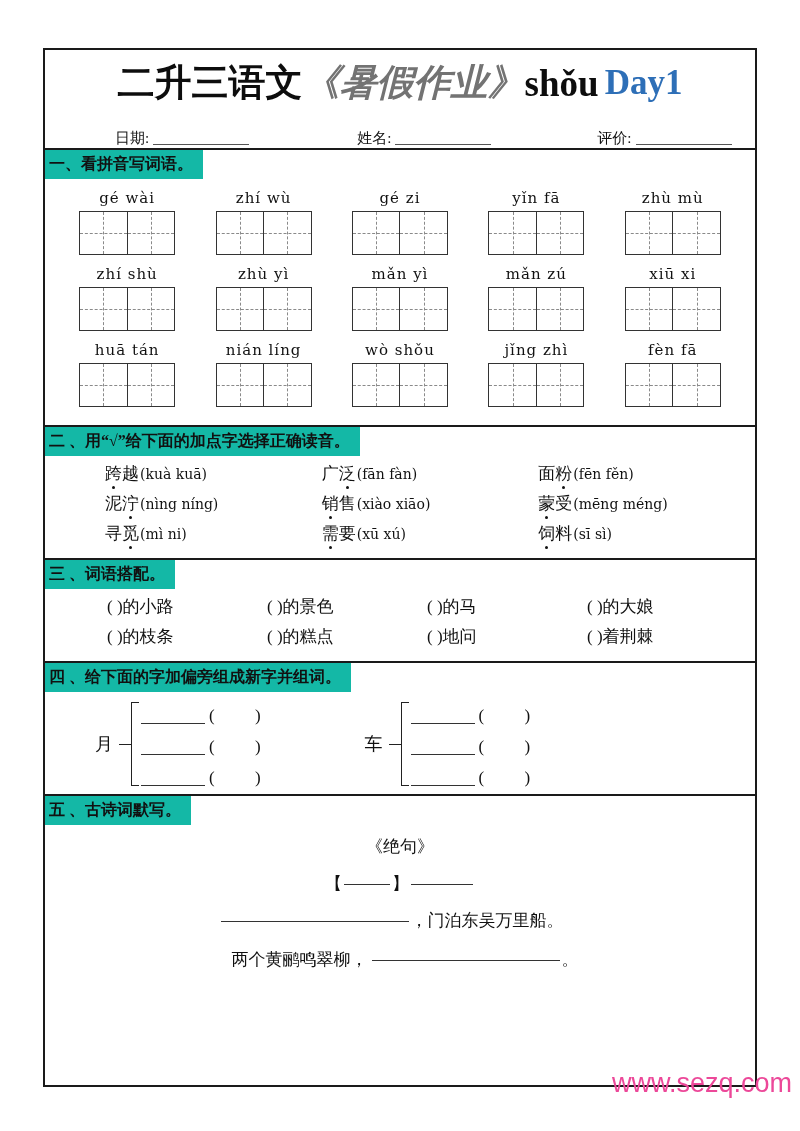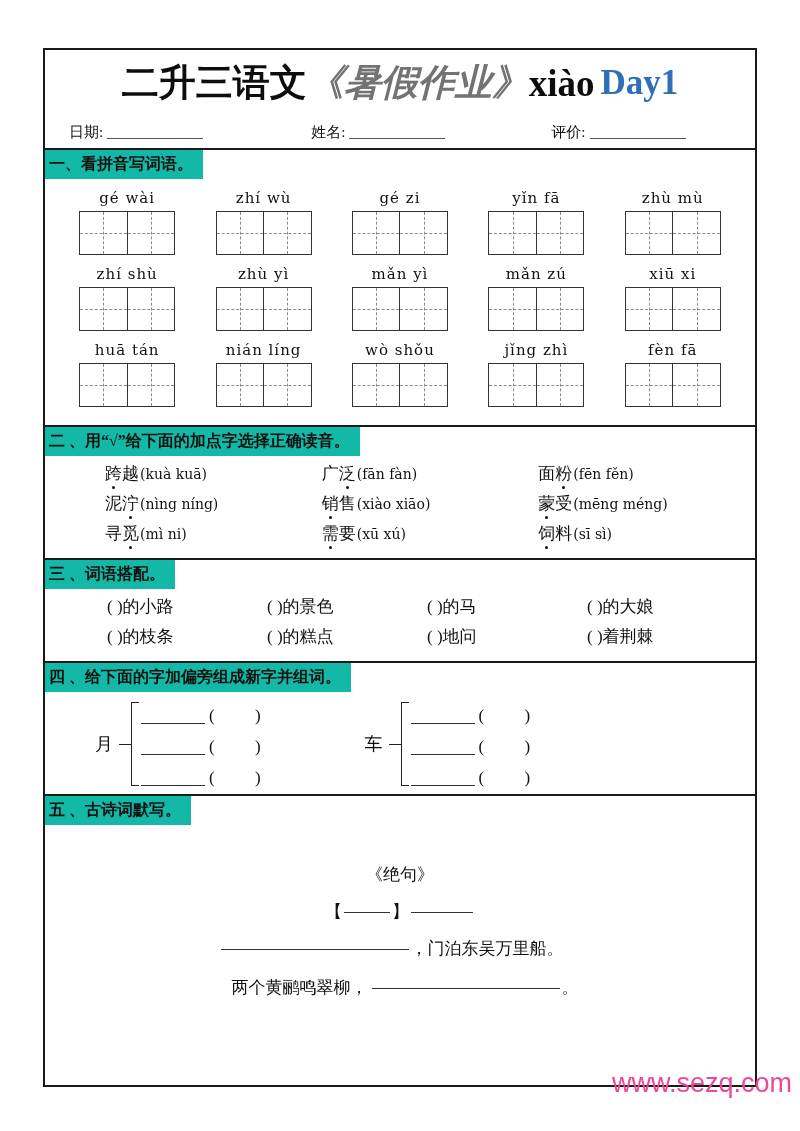--- a/index.html
+++ b/index.html
@@ -31,23 +31,23 @@
     font-weight:bold;
     letter-spacing:0px;
     font-family:"Liberation Serif","DejaVu Serif",serif;
   }
   .t-black{color:#0d0d0d;}
   .t-red{color:#737373;font-style:italic;}
   .t-blue{color:#2e6fb7;font-family:"Liberation Serif",serif;font-size:35px;padding-left:6px;}
 
   .meta-row{
     height:32px;
-    display:flex;align-items:center;
+    display:flex;align-items:flex-end;
     font-size:15px;color:#111;
-    padding-left:24px;
+    padding-left:70px;
     box-sizing:border-box;
   }
   .meta-item{display:flex;align-items:flex-end;}
   .meta-label{white-space:nowrap;}
   .meta-blank{
     display:inline-block;width:96px;height:1px;
     border-bottom:1.6px solid #555;
     margin-left:4px;margin-bottom:3px;
   }
   .sp1{width:108px;display:inline-block;}
@@ -143,21 +143,21 @@
   .s4-line{display:flex;align-items:flex-end;height:26px;}
   .s4-blank{
     display:inline-block;width:64px;height:1px;
     border-bottom:1.7px solid #333;margin-bottom:2px;
   }
   .s4-paren{font-size:17px;margin-left:4px;letter-spacing:18px;color:#111;}
   .s4-gap{width:86px;}
 
   
   .s5-body{padding:10px 0 0 0;text-align:center;font-size:17px;color:#111;}
-  .s5-title{margin:28px 0 14px 0;font-size:17px;}
+  .s5-title{margin:0 0 14px 0;font-size:17px;}
   .s5-author{margin-bottom:14px;font-size:17px;letter-spacing:0;}
   .s5-blank-sm{
     display:inline-block;width:46px;height:1px;
     border-bottom:1.7px solid #333;margin:0 2px 4px 2px;
   }
   .s5-blank-md{
     display:inline-block;width:62px;height:1px;
     border-bottom:1.7px solid #333;margin:0 2px 4px 2px;
   }
   .s5-blank-lg{
@@ -182,21 +182,21 @@
   }
 </style>
 </head>
 <body>
 
 <div id="sheet">
 
   <div class="title-row">
     <span class="title-text t-black">二升三语文</span>
       <span class="title-text t-red">《暑假作业》</span>
-      <span class="title-text t-black">xiào</span>
+      <span class="title-text t-black">shǒu</span>
       <span class="title-text t-blue">Day1</span>
   </div>
 
   <div class="meta-row">
     <span class="meta-item">
         <span class="meta-label">日期:</span>
         <span class="meta-blank"></span>
       </span>
     <span class="sp1"></span>
     <span class="meta-item">

